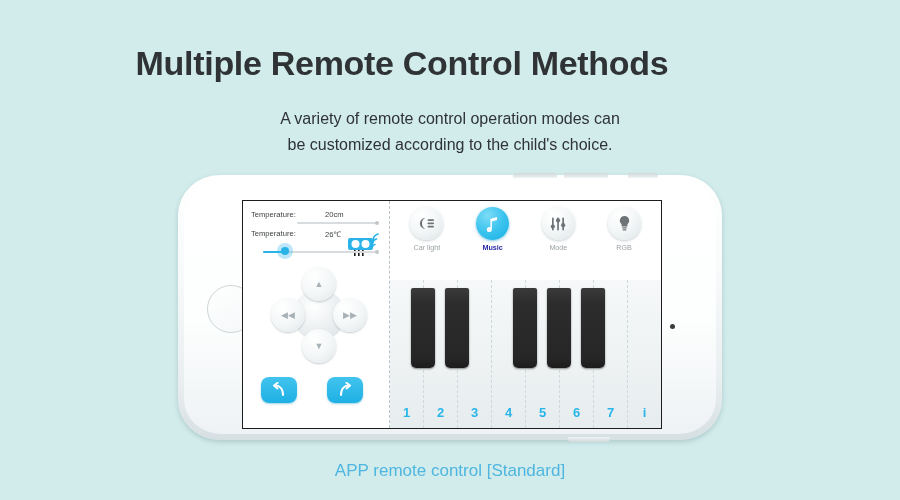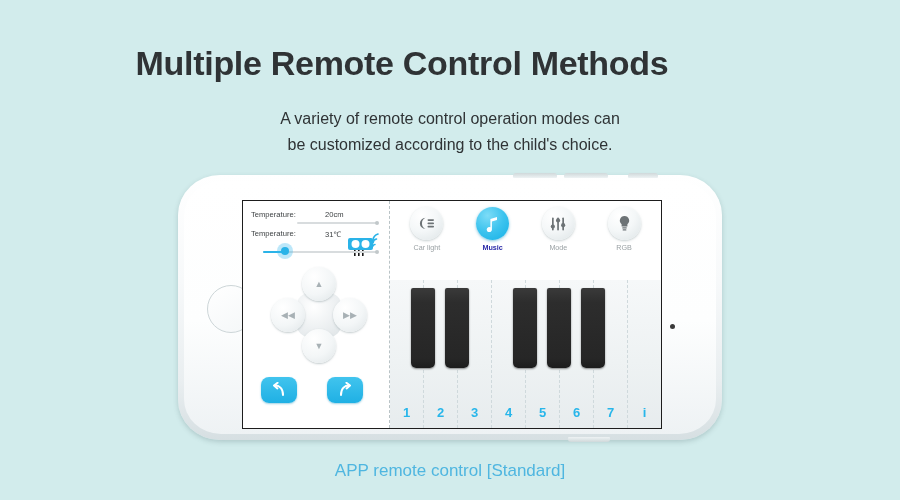--- a/index.html
+++ b/index.html
@@ -355,21 +355,21 @@
 
       <div class="ctrl-panel">
 
         <div class="readout r1">
           <span>Temperature:</span>
           <span class="val">20cm</span>
         </div>
 
         <div class="readout r2">
           <span>Temperature:</span>
-          <span class="val">31℃</span>
+          <span class="val">26℃</span>
         </div>
 
         <div class="track t1">
           <span class="knob-dot"></span>
         </div>
 
         <svg class="sensor-icon" viewBox="0 0 34 28">
           <rect x="1" y="7" width="25" height="12" rx="2" fill="#2ab3e8"></rect>
           <circle cx="8.5" cy="13" r="4" fill="#ffffff"></circle>
           <circle cx="18.5" cy="13" r="4" fill="#ffffff"></circle>

